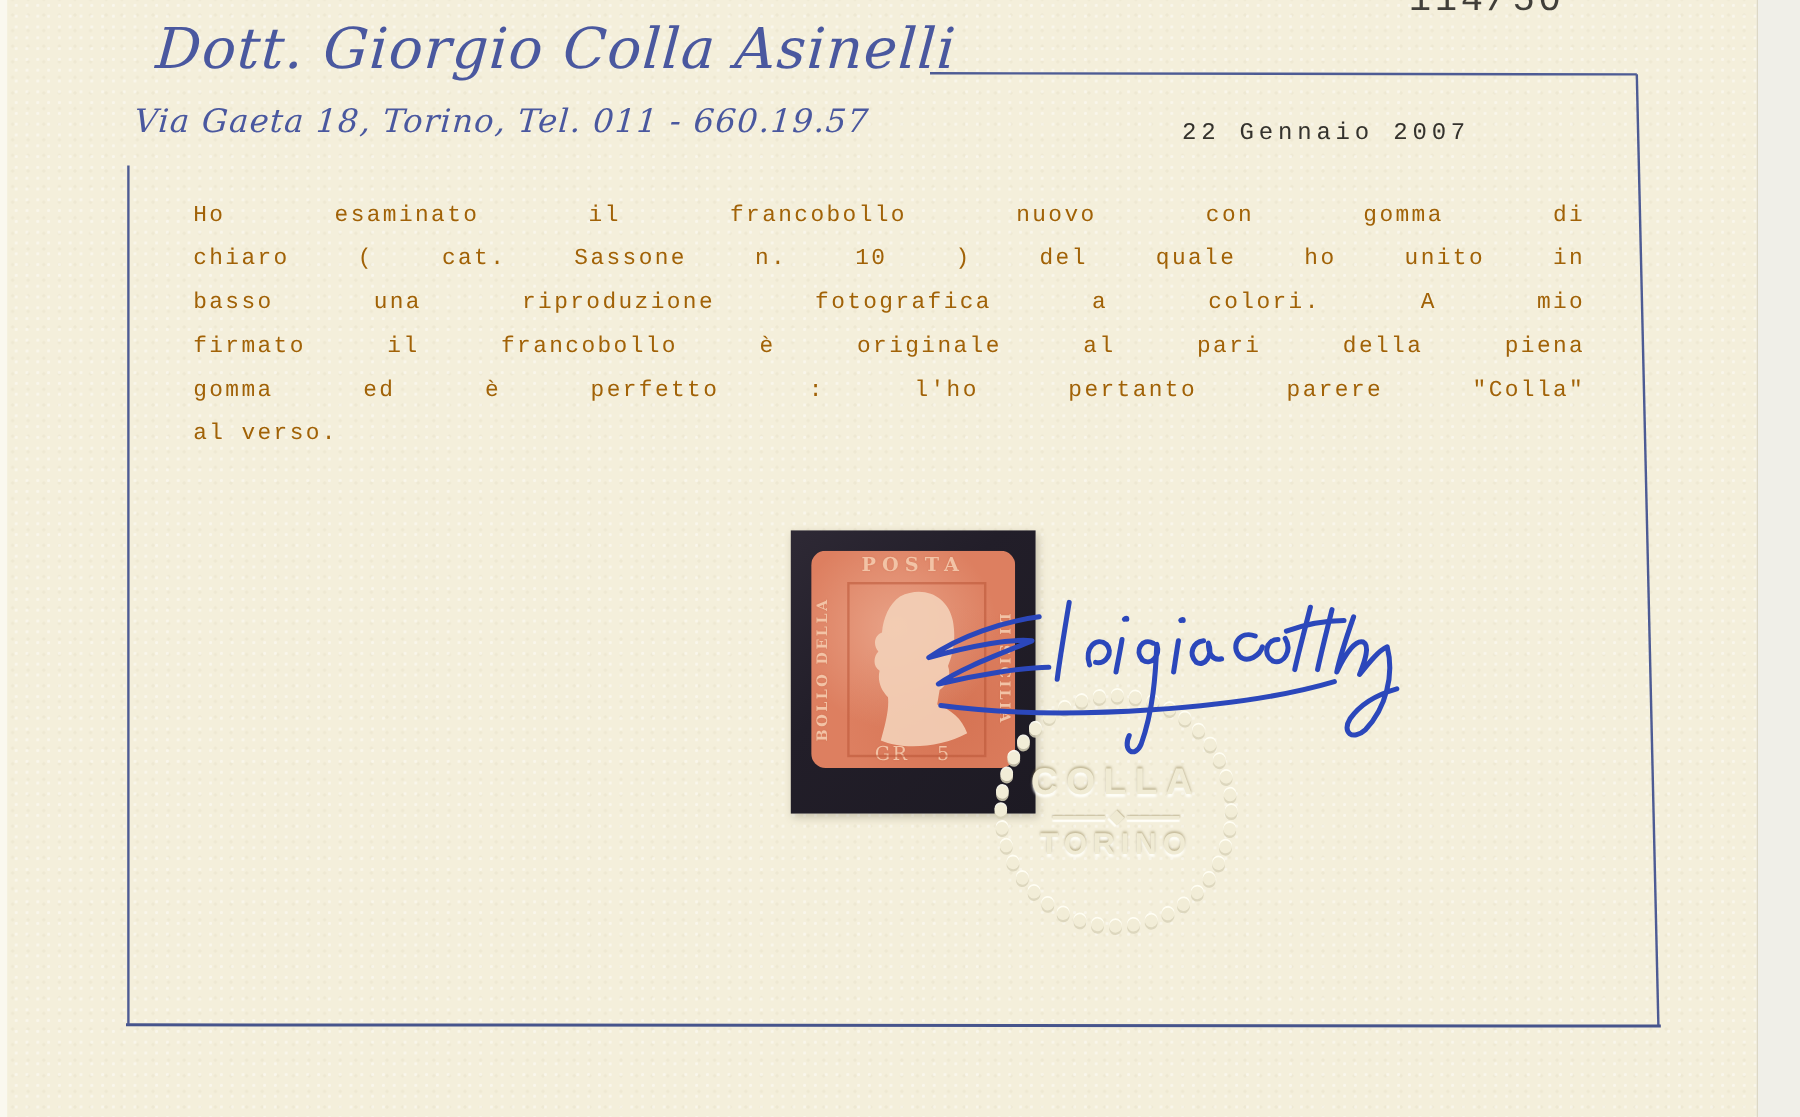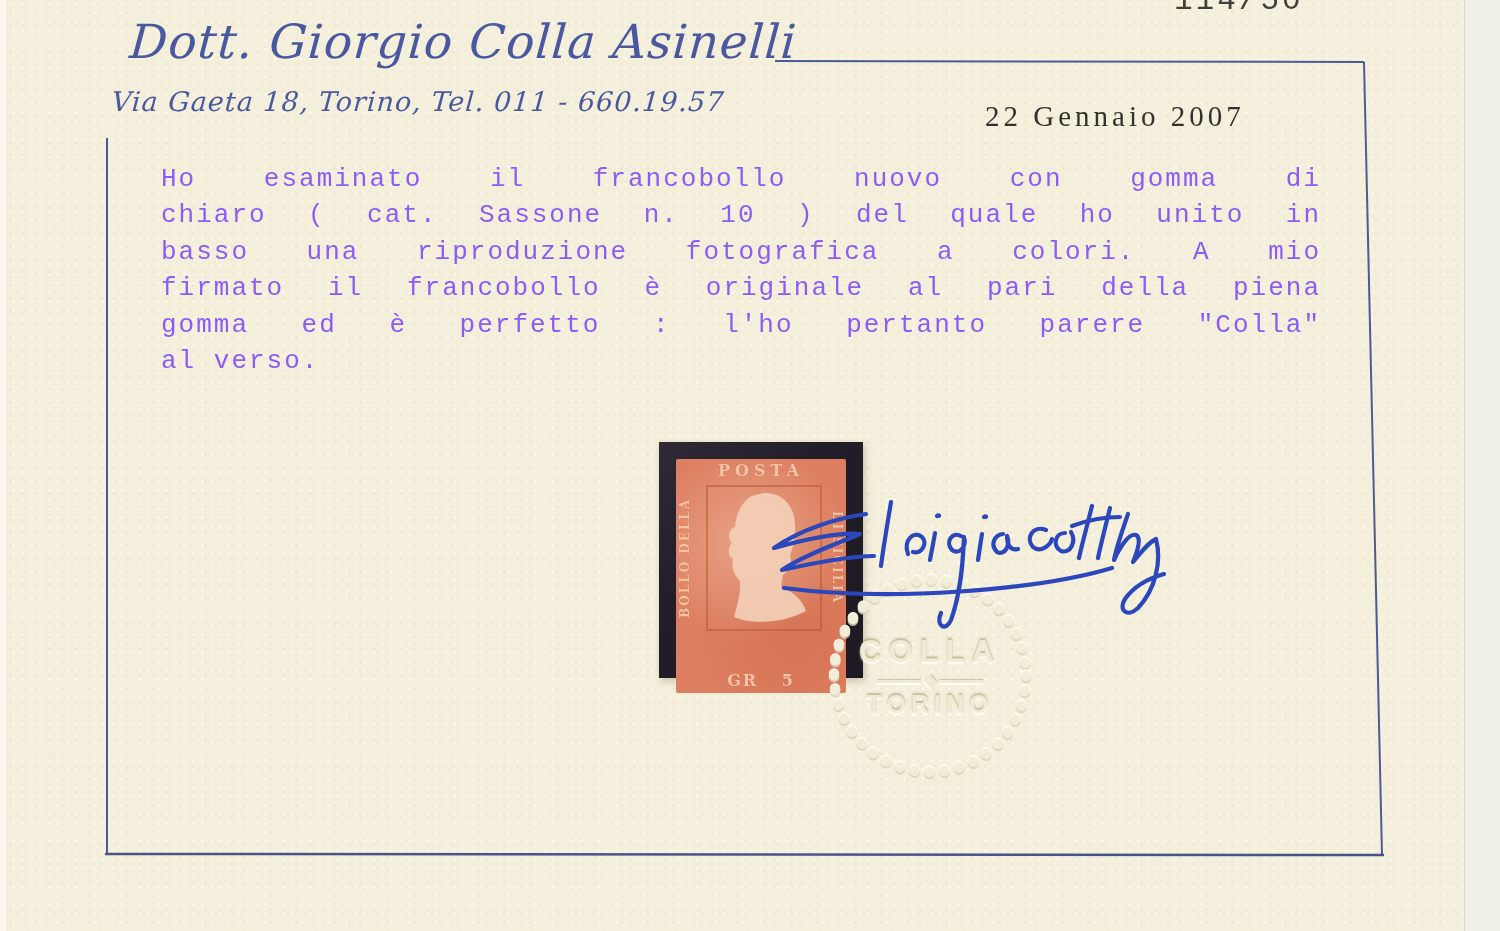--- a/index.html
+++ b/index.html
@@ -40,60 +40,60 @@
     font-size:27px; color:#4a589f; letter-spacing:1px;
     transform:skewX(-4deg);
   }
 
   .cert-number{
     position:absolute; left:1174px; top:-17px; z-index:5;
     font-size:31px; letter-spacing:3px; color:#413f3a;
   }
   .cert-date{
     position:absolute; left:985px; top:100px; z-index:5;
-    font-size:29px; letter-spacing:4px; color:#34322d;font-family:Liberation Serif, serif;
+    font-size:20px; letter-spacing:4px; color:#34322d;
   }
 
   .border-lines{ position:absolute; left:0; top:0; z-index:3; }
 
   
   .bodytext{
     position:absolute; left:161px; top:161px; width:1160px; z-index:5;
-    font-size:26px; letter-spacing:2px; color:#8b5cf6;
+    font-size:19px; letter-spacing:2px; color:#a16207;
   }
   .tline{ height:36.4px; line-height:36.4px; white-space:nowrap; }
   .tline.just{ text-align:justify; text-align-last:justify; white-space:normal; }
 
   
   .stamp{
     position:absolute; left:659px; top:442px; width:204px; height:236px; z-index:20;
     background:linear-gradient(135deg,#2e2935 0%, #221e29 40%, #1d1a23 100%);
     box-shadow:2px 3px 7px rgba(95,85,60,.3);
   }
   .stamp-paper{
-    position:absolute; left:17px; top:17px; width:170px; height:234px;
+    position:absolute; left:17px; top:17px; width:170px; height:181px;
     background:
       radial-gradient(circle at 42% 36%, rgba(255,230,210,.35), rgba(255,255,255,0) 55%),
       radial-gradient(circle at 70% 75%, rgba(190,80,45,.25), rgba(255,255,255,0) 50%),
       #dd7f60;
-    border-radius:2px;
+    border-radius:12px;
     font-family:"DejaVu Serif", serif; color:#f2c3a6;
   }
   .stamp-frame{
     position:absolute; left:30px; top:26px; width:116px; height:146px;
     border:2px solid rgba(186,85,55,.55);
   }
   .stamp-top-label{
     position:absolute; top:2px; left:0; width:100%; text-align:center;
     font-size:16px; letter-spacing:5px; font-weight:bold;
     text-shadow:0 0 1px rgba(200,95,60,.5);
   }
   .stamp-bottom-label{
     position:absolute; bottom:3px; left:0; width:100%; text-align:center;
-    font-size:16px; letter-spacing:2px; word-spacing:16px; font-weight:bold;
+    font-size:16px; letter-spacing:2px; word-spacing:16px; font-weight:normal;
     text-shadow:0 0 1px rgba(200,95,60,.5);
   }
   .stamp-left-label, .stamp-right-label{
     position:absolute; top:26px; height:146px;
     font-size:12px; letter-spacing:2px; font-weight:bold;
     writing-mode:vertical-rl; text-align:center;
     text-shadow:0 0 1px rgba(200,95,60,.5);
   }
   .stamp-left-label{ left:2px; transform:rotate(180deg); }
   .stamp-right-label{ right:2px; }

